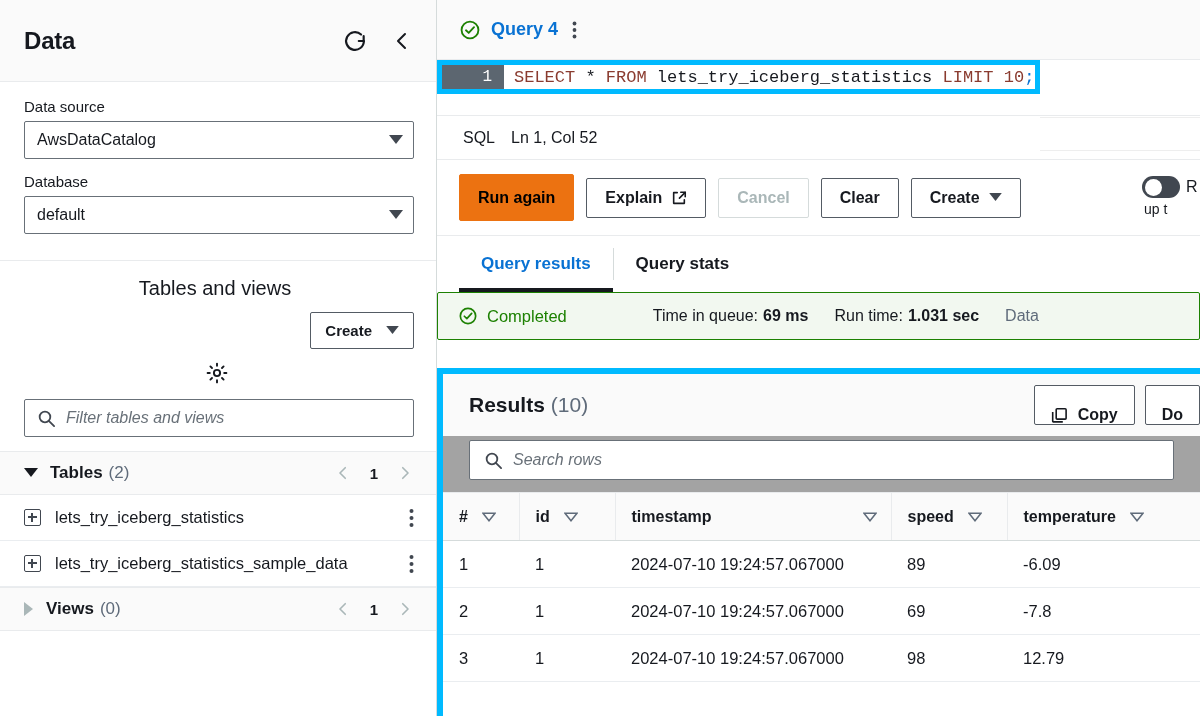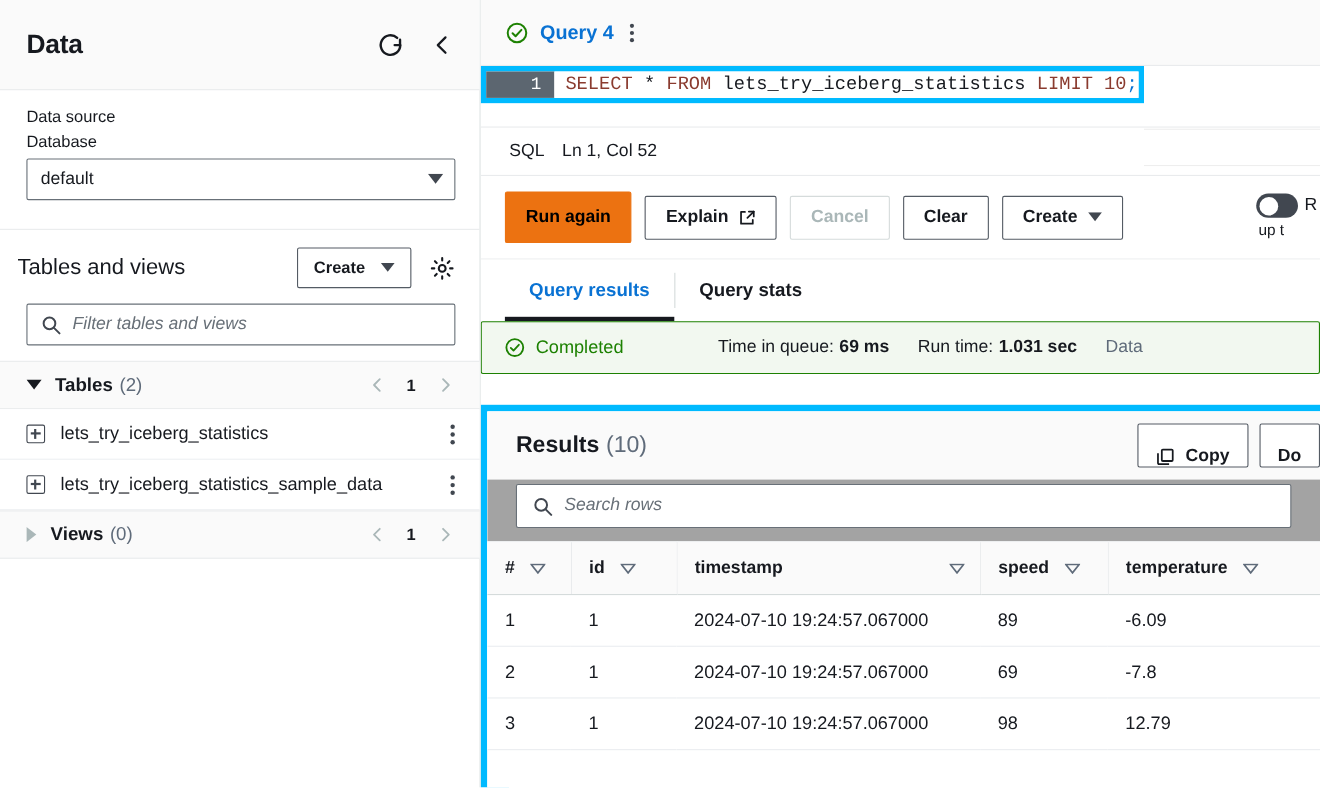--- a/index.html
+++ b/index.html
@@ -38,21 +38,21 @@
     background: #fff; display: flex; align-items: center;
     padding: 0 10px 0 12px; font-size: 16px; color: #16191f;
     margin-bottom: 14px; cursor: pointer;
   }
   .select-box .caret { margin-left: auto; }
 
   .sb-divider { height: 1px; background: #e9ebed; margin: 6px 0 0 0; }
 
   .tv-header {
     padding: 16px 22px 10px 16px;
-    display: flex; align-items: center; gap: 12px;
+    display: flex; align-items: center; gap: 12px; flex-direction: column;
   }
   .tv-title { font-size: 20px; color: #16191f; font-weight: 400; }
   .btn {
     border: 1px solid #545b64; border-radius: 2px; background: #fff;
     color: #16191f; font-size: 15px; font-weight: bold;
     display: inline-flex; align-items: center; justify-content: center;
     cursor: pointer; font-family: "Liberation Sans", sans-serif;
   }
   .tv-create { height: 37px; padding: 0 14px; gap: 14px; margin-left: auto; }
   .gear { margin-left: 4px; cursor: pointer; display:flex; }
@@ -258,20 +258,28 @@
         <span class="icon-btn">
           <svg width="24" height="24" viewBox="0 0 24 24" fill="none" stroke="#16191f" stroke-width="2" stroke-linecap="round" stroke-linejoin="round">
             <polyline points="15 5 8 12 15 19"></polyline>
           </svg>
         </span>
       </div>
     </div>
 
     <div class="sb-form">
       <div class="field-label">Data source</div>
+      <div class="select-box">
+        <span>AwsDataCatalog</span>
+        <span class="caret">
+          <svg width="14" height="10" viewBox="0 0 14 10">
+              <polygon points="0,0 14,0 7,9" fill="#414750"></polygon>
+            </svg>
+        </span>
+      </div>
 
       <div class="field-label">Database</div>
       <div class="select-box">
         <span>default</span>
         <span class="caret">
           <svg width="14" height="10" viewBox="0 0 14 10">
               <polygon points="0,0 14,0 7,9" fill="#414750"></polygon>
             </svg>
         </span>
       </div>

